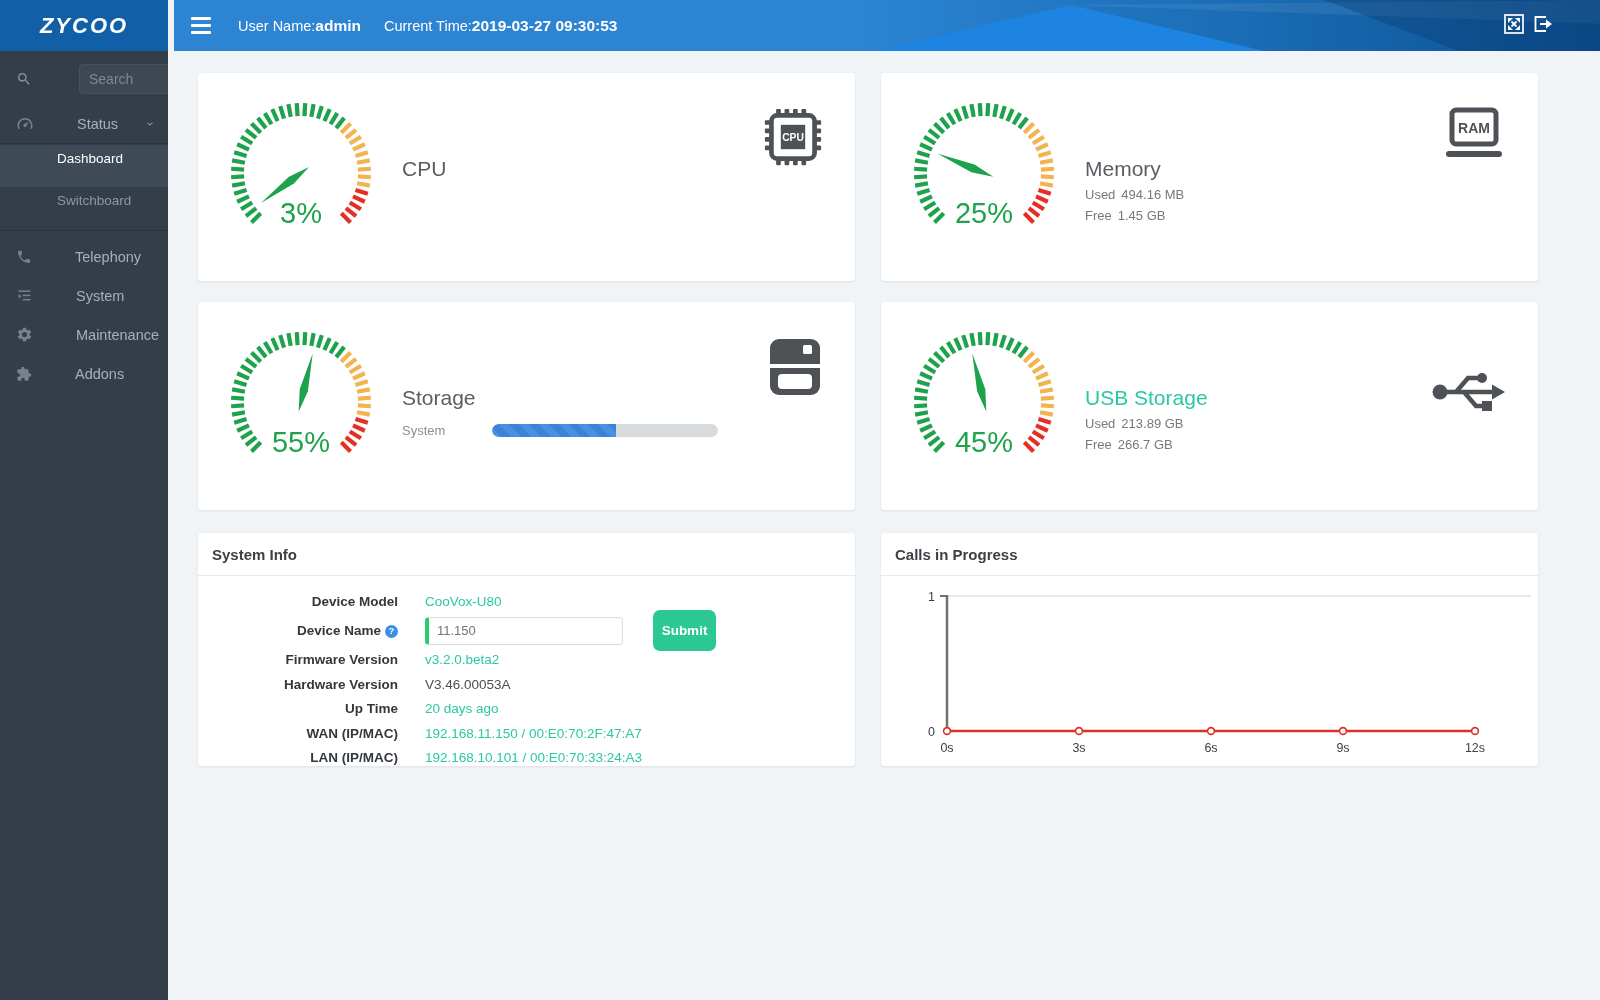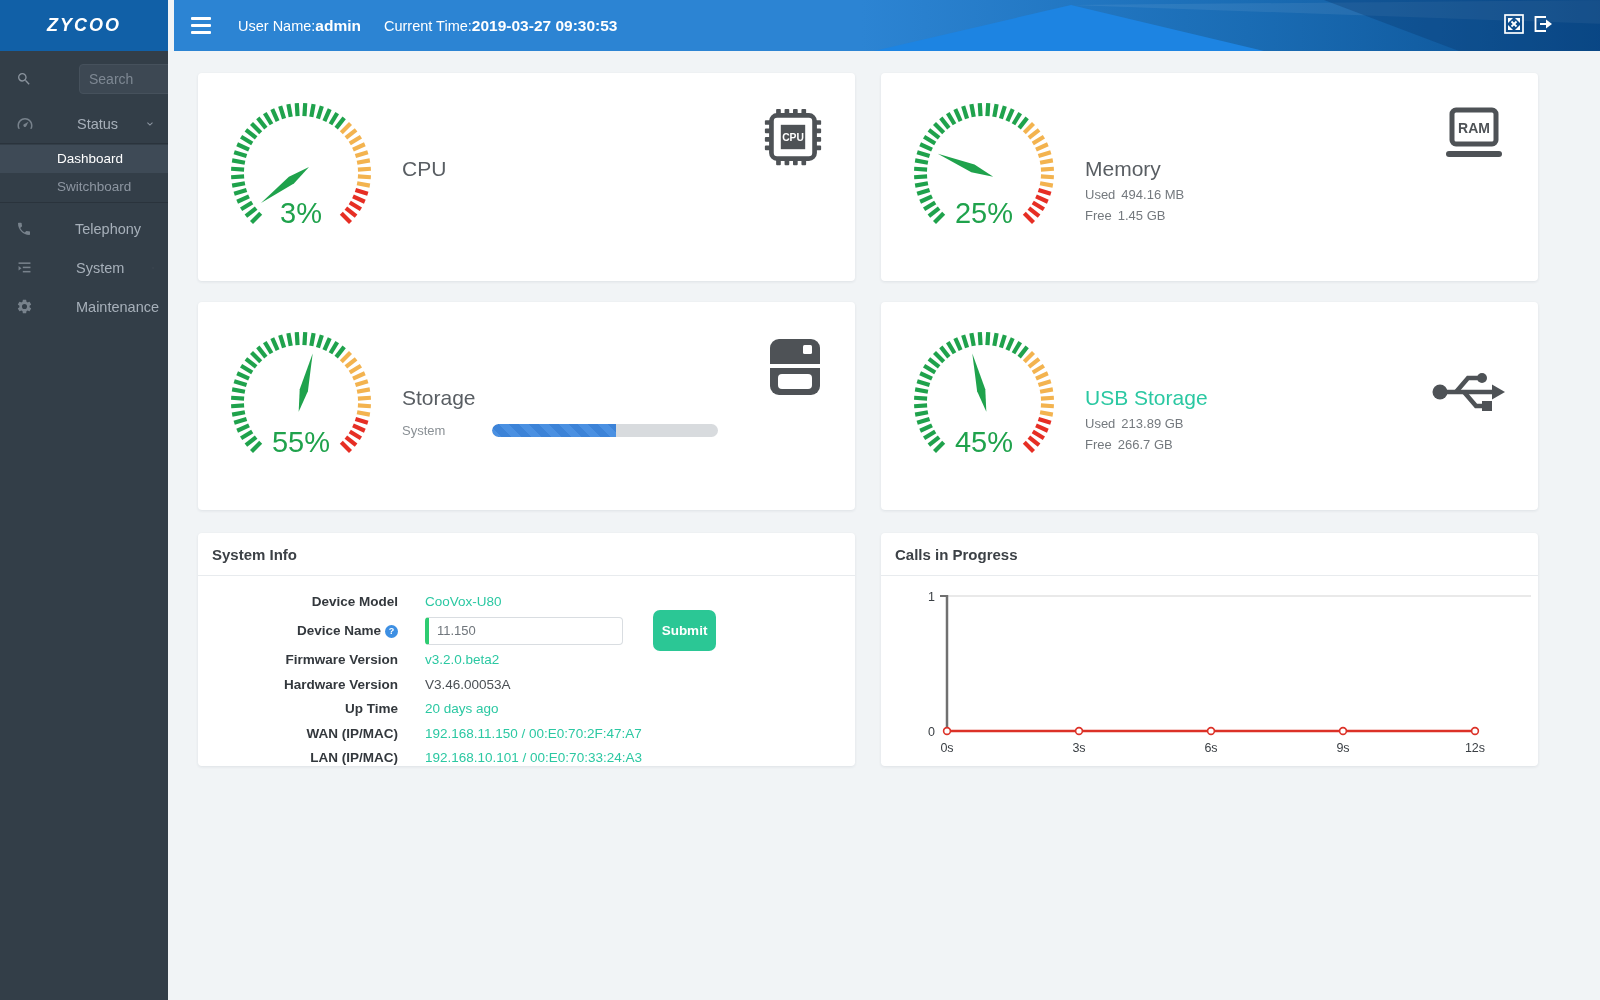--- a/index.html
+++ b/index.html
@@ -3,21 +3,21 @@
 <meta charset="utf-8">
 <style>
   * { margin:0; padding:0; box-sizing:border-box; }
   html,body { width:1600px; height:1000px; overflow:hidden; }
   body { font-family:"Liberation Sans","DejaVu Sans",sans-serif; background:#f1f4f6; color:#3c4146; }
 
   
   .header { position:absolute; left:0; top:0; width:1600px; height:51px; }
   .logo-block { position:absolute; left:0; top:0; width:168px; height:51px; background:#1160a7;
     display:flex; align-items:center; justify-content:center; }
-  .logo-text { color:#fff; font-size:18px; font-weight:800; font-style:italic; letter-spacing:2px; }
+  .logo-text { color:#fff; font-size:22px; font-weight:800; font-style:italic; letter-spacing:2px; }
   .header-rest { position:absolute; left:174px; top:0; width:1432px; height:51px;
     background:linear-gradient(90deg,#2c84d3 0%,#2c84d3 48%,#1a6cb4 75%,#0b5092 100%); }
   .header-deco { position:absolute; inset:0; width:100%; height:100%; }
   .hamburger { position:absolute; left:17px; top:17px; width:20px; height:17px; cursor:pointer; z-index:2; }
   .hamburger span { display:block; width:20px; height:3px; background:#fff; border-radius:1px; margin-bottom:4px; }
   .h-text { position:absolute; top:0; height:51px; display:flex; align-items:center; color:#fff; font-size:14.5px; z-index:2; }
   .h-user { left:64px; }
   .h-time { left:210px; }
   .h-text b { font-size:15.5px; }
   .h-icons { position:absolute; right:53px; top:14px; display:flex; gap:9px; z-index:2; }
@@ -27,21 +27,21 @@
   .sidebar { position:absolute; left:0; top:51px; width:168px; height:949px; background:#333e48; }
   .side-search { display:flex; align-items:center; padding:13px 14px 10px 16px;gap:38px; }
   .side-search svg { flex:0 0 auto; margin-right:9px; }
   .side-search input { width:95px; height:30px; background:#3d4853; border:1px solid #46515c; border-radius:4px;
     color:#cfd4d9; font-size:14px; padding:0 9px; outline:none; font-family:inherit; }
   .side-search input::placeholder { color:#7e8893; }
   .menu-item { height:39px; display:flex; align-items:center; padding:0 14px 0 16px; color:#a7b0ba; font-size:14.5px; cursor:pointer;gap:28px; }
   .menu-item .mi-icon { width:20px; display:flex; justify-content:center; margin-right:15px; }
   .menu-item .mi-label { flex:1; }
   .submenu { border-top:1px solid #2a333c; border-bottom:1px solid #2a333c; padding:1px 0; }
-  .submenu-item { height:28px; line-height:27px; padding-left:57px; font-size:13.5px; color:#8d96a1; cursor:pointer; }
+  .submenu-item { height:42px; line-height:27px; padding-left:57px; font-size:13.5px; color:#8d96a1; cursor:pointer; }
   .submenu-item.active { background:#3e4a56; color:#fff; }
 
   
   .main { position:absolute; left:168px; top:51px; width:1432px; height:949px; background:#f1f4f6; }
   .card { position:absolute; background:#fff; border-radius:4px; box-shadow:0 1px 3px rgba(31,45,61,.09); }
   .card-cpu     { left:30px;  top:22px;  width:657px; height:208px; }
   .card-memory  { left:713px; top:22px;  width:657px; height:208px; }
   .card-storage { left:30px;  top:251px; width:657px; height:208px; }
   .card-usb     { left:713px; top:251px; width:657px; height:208px; }
   .card-sysinfo { left:30px;  top:482px; width:657px; height:233px; }
@@ -184,20 +184,31 @@
       <svg width="17" height="17" viewBox="0 0 24 24">
           <path fill="#78828c" d="M19.14 12.94c.04-.3.06-.61.06-.94s-.02-.64-.07-.94l2.03-1.58a.49.49 0 0 0 .12-.61l-1.92-3.32a.49.49 0 0 0-.59-.22l-2.39.96c-.5-.38-1.03-.7-1.62-.94l-.36-2.54a.48.48 0 0 0-.48-.41h-3.84c-.24 0-.43.17-.47.41l-.36 2.54c-.59.24-1.13.57-1.62.94l-2.39-.96a.49.49 0 0 0-.59.22L2.74 8.87c-.12.21-.07.47.12.61l2.03 1.58c-.05.3-.09.63-.09.94s.02.64.07.94l-2.03 1.58a.49.49 0 0 0-.12.61l1.92 3.32c.12.22.37.29.59.22l2.39-.96c.5.38 1.03.7 1.62.94l.36 2.54c.05.24.24.41.48.41h3.84c.24 0 .44-.17.47-.41l.36-2.54c.59-.24 1.13-.56 1.62-.94l2.39.96c.22.08.47 0 .59-.22l1.92-3.32a.49.49 0 0 0-.12-.61l-2.01-1.58zM12 15.6A3.6 3.6 0 1 1 12 8.4a3.6 3.6 0 0 1 0 7.2z"></path>
         </svg>
     </span>
     <span class="mi-label">Maintenance</span>
     <svg width="12" height="12" viewBox="0 0 14 14">
         <polyline points="9,2.5 4.5,7 9,11.5" fill="none" stroke="#8d96a1" stroke-width="1.8"></polyline>
       </svg>
   </div>
 
+  <div class="menu-item">
+    <span class="mi-icon">
+      <svg width="16" height="16" viewBox="0 0 24 24">
+          <path fill="#78828c" d="M20.5 11H19V7a2 2 0 0 0-2-2h-4V3.5a2.5 2.5 0 0 0-5 0V5H4a2 2 0 0 0-2 2v3.8h1.5a2.7 2.7 0 0 1 0 5.4H2V20a2 2 0 0 0 2 2h3.8v-1.5a2.7 2.7 0 0 1 5.4 0V22H17a2 2 0 0 0 2-2v-4h1.5a2.5 2.5 0 0 0 0-5z"></path>
+        </svg>
+    </span>
+    <span class="mi-label">Addons</span>
+    <svg width="12" height="12" viewBox="0 0 14 14">
+        <polyline points="9,2.5 4.5,7 9,11.5" fill="none" stroke="#8d96a1" stroke-width="1.8"></polyline>
+      </svg>
+  </div>
 </div>
 
 <div class="main">
 
   <div class="card card-cpu">
     <div class="gauge-slot"><svg viewBox="0 0 150 142" width="150" height="142">
           <line x1="34.694913472366785" y1="114.30508652763321" x2="25.50252531694167" y2="123.49747468305833" stroke="#1fa24c" stroke-width="4.2"></line>
           <line x1="30.13054160528413" y1="109.15297573982693" x2="19.89715635736647" y2="117.17032108399799" stroke="#1fa24c" stroke-width="4.2"></line>
           <line x1="26.220467478817476" y1="103.48825540812642" x2="15.095310938898656" y2="110.21364699243595" stroke="#1fa24c" stroke-width="4.2"></line>
           <line x1="23.021708778450858" y1="97.39352991080713" x2="11.167010780553689" y2="102.72889638169296" stroke="#1fa24c" stroke-width="4.2"></line>

